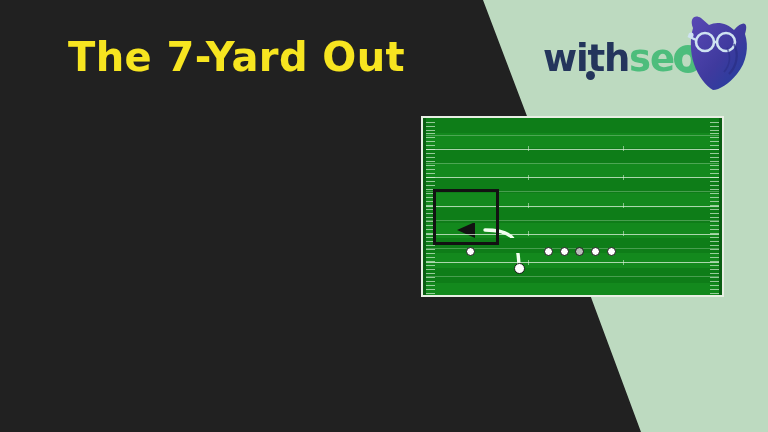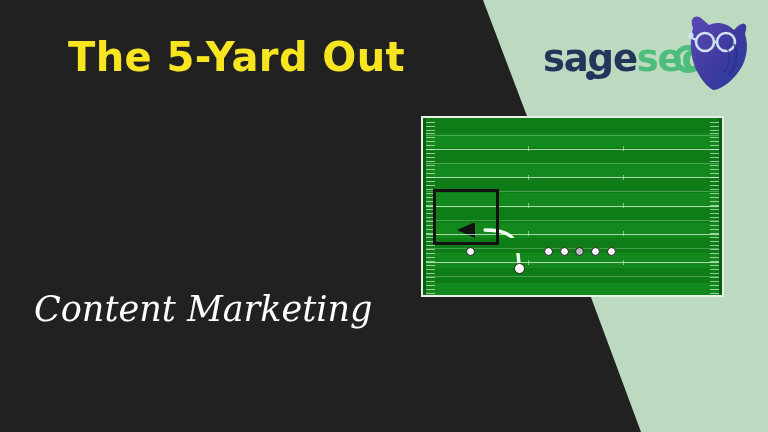--- a/index.html
+++ b/index.html
@@ -202,21 +202,21 @@
 </style>
 </head>
 <body>
 
 <div id="stage">
 
   <div class="bg-light"></div>
   <div class="bg-dark"></div>
 
   <div class="logo">
-    <div class="logo-word"><span class="logo-sage">sage</span><span class="logo-seo">seo</span></div>
+    <div class="logo-word"><span class="logo-sage">with</span><span class="logo-seo">seo</span></div>
     <div class="logo-pin"></div>
     <div class="logo-ring"></div>
     <svg class="logo-owl" viewBox="0 0 70 76">
       <defs>
         <linearGradient id="owlgrad" x1="0" y1="0" x2="1" y2="1">
           <stop offset="0%" stop-color="#5a49b5"></stop>
           <stop offset="55%" stop-color="#3f3a9e"></stop>
           <stop offset="100%" stop-color="#1f3f9e"></stop>
         </linearGradient>
       </defs>
@@ -229,24 +229,23 @@
       <circle cx="47" cy="28" r="9" fill="none" stroke="#cfe3f2" stroke-width="2.6"></circle>
       <path d="M35 28 L38 28" stroke="#cfe3f2" stroke-width="2.6"></path>
       <path d="M17 26 L9 22" stroke="#cfe3f2" stroke-width="2.4"></path>
       <circle cx="12" cy="21" r="2.6" fill="#cfe3f2"></circle>
 
       <path d="M55 30 C60 40 58 52 50 60" fill="none" stroke="#2b2f86" stroke-width="2.2" opacity="0.75"></path>
       <path d="M48 34 C52 42 51 51 45 58" fill="none" stroke="#2b2f86" stroke-width="1.8" opacity="0.6"></path>
     </svg>
   </div>
 
-  <div class="headline">The 5-Yard Out</div>
+  <div class="headline">The 7-Yard Out</div>
 
   <div class="subtitle">
-    <span class="subtitle-line l2">Content Marketing</span>
   </div>
 
   <div class="field-frame">
     <div class="field" id="field">
 
       <svg class="route-svg" viewBox="0 0 299 177" preserveAspectRatio="none">
         <path id="routepath" fill="none" stroke="#f2fff0" stroke-width="3.4" stroke-linecap="round" d="M 96 152 C 96 120 90 112 62 112"></path>
         <polygon id="routearrow" fill="#121212" points="34,112 52,104 52,120"></polygon>
       </svg>
     <div class="stripe" style="top: 0%; height: 8.5%;"></div>

